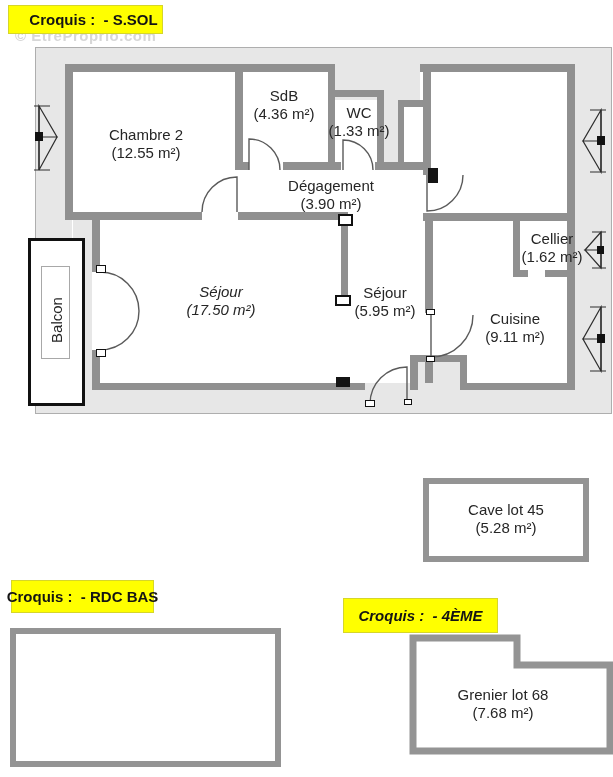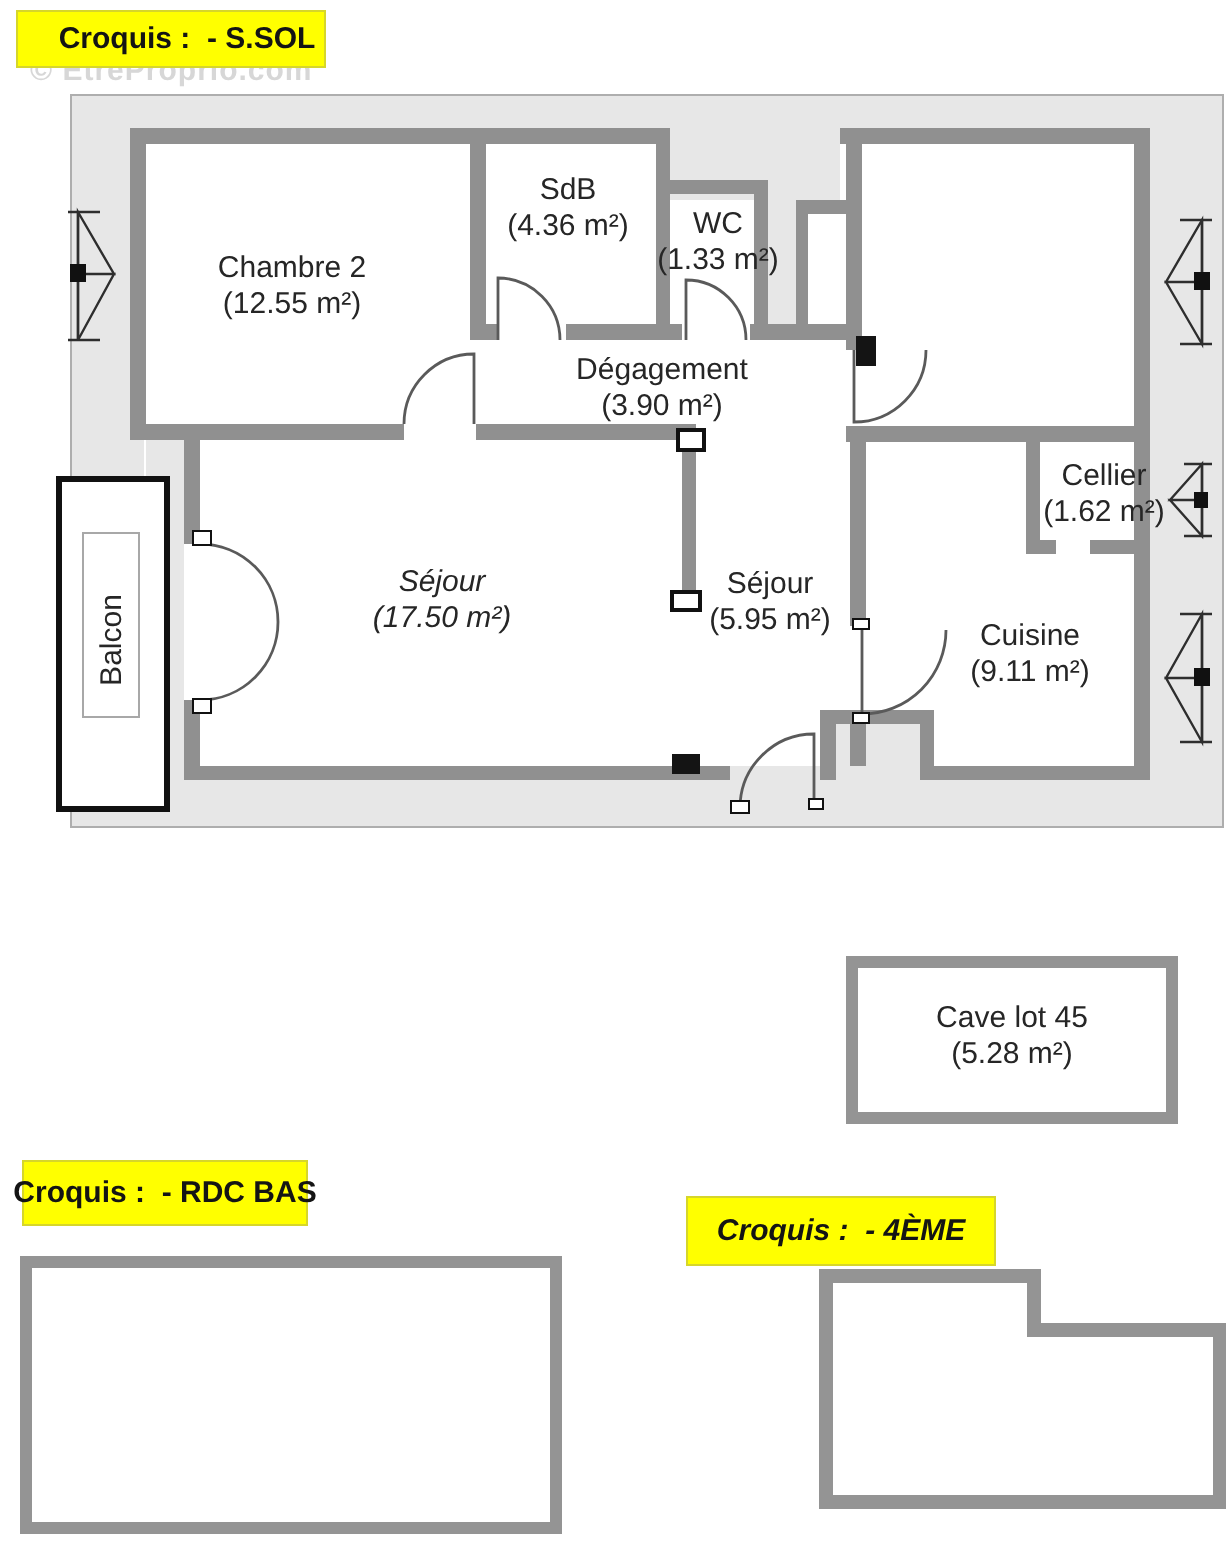--- a/index.html
+++ b/index.html
@@ -168,14 +168,18 @@
   <div class="tag" style="left:343px;top:598px;width:153px;height:33px;font-style:italic;">Croquis :  - 4ÈME</div>
 
   <div class="lot" style="left:423px;top:478px;width:154px;height:72px;"></div>
   <div class="rlabel" style="left:506px;top:519px;">
     <div>Cave lot 45</div>
       <div>(5.28 m²)</div>
   </div>
 
   <div class="lot" style="left:10px;top:628px;width:259px;height:127px;"></div>
 
+  <div class="rlabel" style="left:503px;top:704px;">
+    <div>Grenier lot 68</div>
+      <div>(7.68 m²)</div>
+  </div>
 
 </div>
 
 </body></html>

